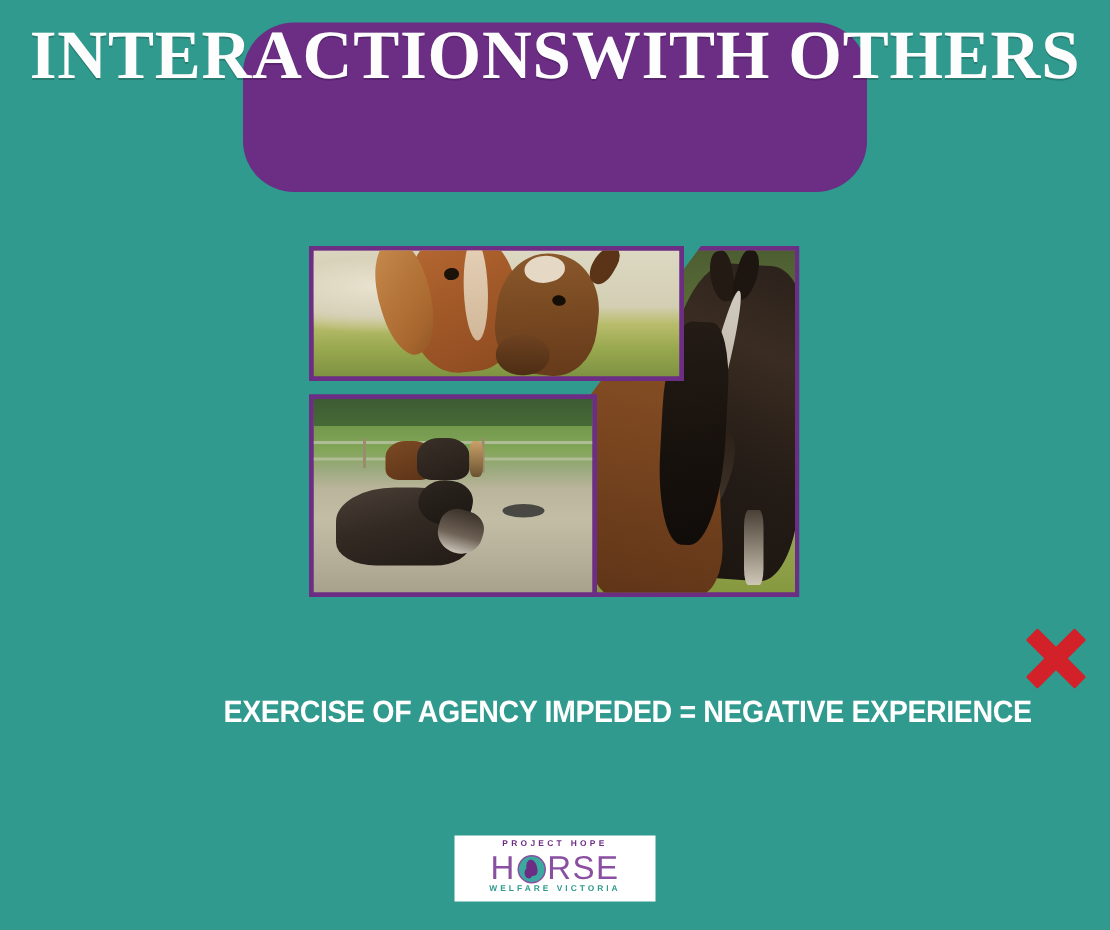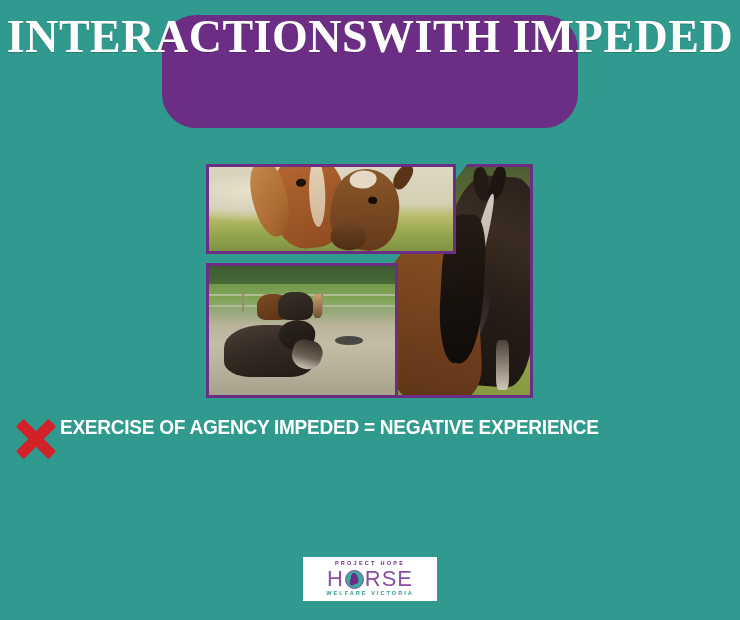--- a/index.html
+++ b/index.html
@@ -208,21 +208,21 @@
     border-radius:40% 30% 48% 40%;transform:rotate(6deg);
   }
   .leg-sock{
     position:absolute;right:14%;bottom:2%;width:9%;height:22%;
     background:linear-gradient(180deg,#4a4036,#cfc7b6);
     border-radius:22%;
   }
 
   
   .stmt{
-    position:absolute;display:flex;align-items:flex-start;
+    position:absolute;display:flex;align-items:flex-end;flex-direction:column;
   }
   .stmt-neg{left:12px;top:415px;width:716px;height:62px;}
   .stmt-pos{left:16px;top:485px;width:716px;height:62px;}
   .stmt-text{
     color:#ffffff;
     font-family:"Liberation Sans", sans-serif;
     font-weight:bold;
     font-size:20.5px;
     letter-spacing:-0.3px;
     white-space:nowrap;
@@ -286,21 +286,21 @@
     font-family:"Liberation Sans", sans-serif;line-height:1;
   }
 </style>
 </head>
 <body>
 
 <div id="poster">
 
   <div class="title-box">
     <div class="title-line l1">INTERACTIONS</div>
-    <div class="title-line l2">WITH IMPEDED</div>
+    <div class="title-line l2">WITH OTHERS</div>
   </div>
 
   <div class="collage">
 
     <div class="photo photo-right">
       <div class="inner">
         <div class="field"></div>
         <div class="bush"></div>
         <div class="dark-horse">
           <div class="dh-ear"></div>

